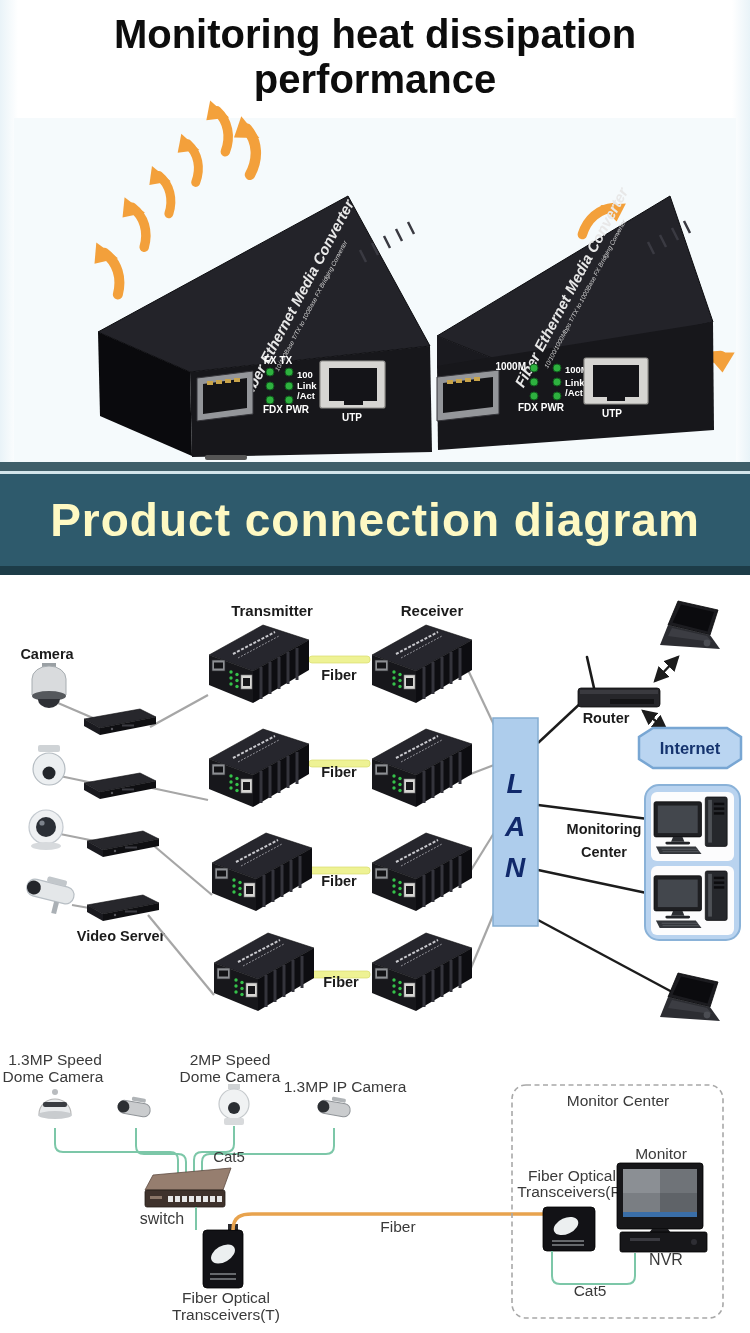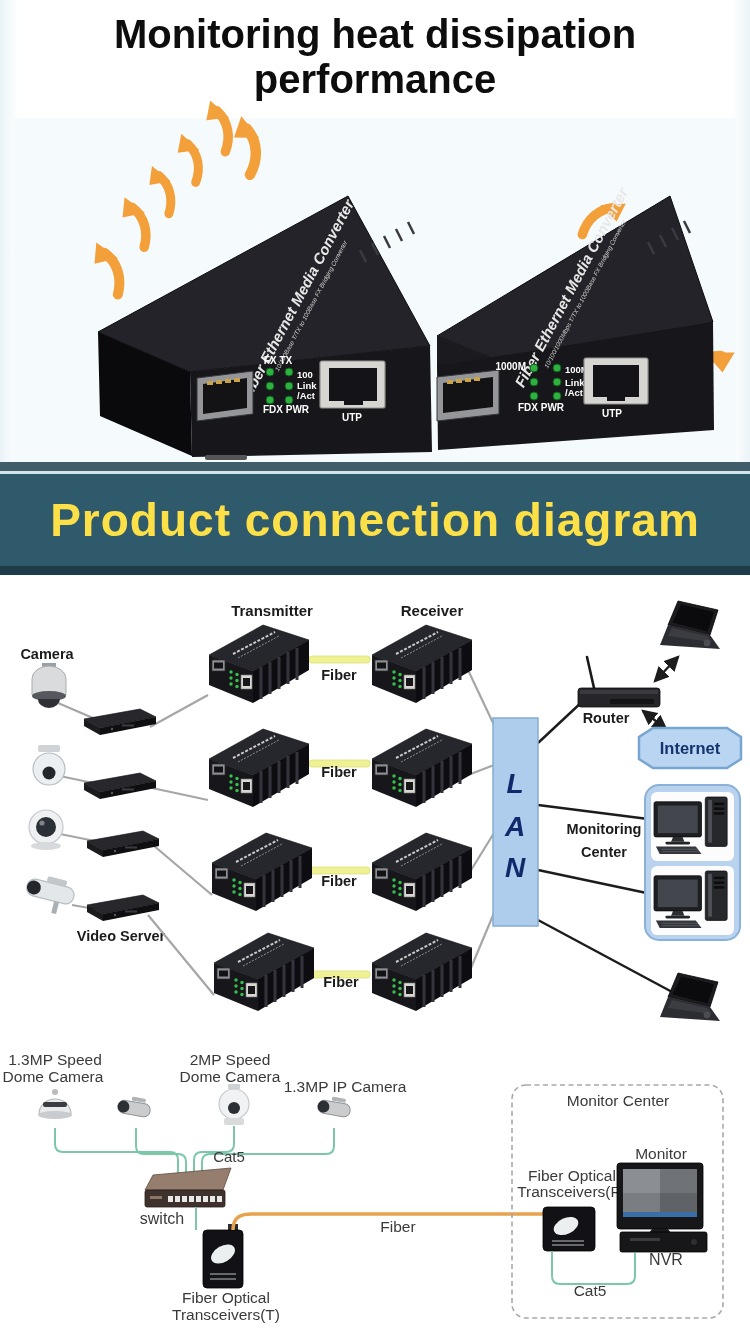--- a/index.html
+++ b/index.html
@@ -11,21 +11,21 @@
   .hero-title{position:absolute;top:12px;left:0;width:100%;text-align:center;
               font-size:40px;font-weight:bold;color:#0d0d0d;letter-spacing:0px;}
   .hero-sub{position:absolute;top:60px;left:0;width:100%;text-align:center;
             font-size:27px;line-height:29px;color:#1c1c1c;}
   .hero svg{position:absolute;top:0;left:0;}
   
   .banner-strip1{width:750px;height:9px;background:#3f5e69;}
   .banner-strip2{width:750px;height:3px;background:#d2e5eb;}
   .banner-main{width:750px;height:92px;background:#2e5a6c;text-align:center;}
   .banner-main span{display:inline-block;line-height:92px;font-size:46px;font-weight:bold;
-                    color:#fde047;letter-spacing:1px;text-align:center;}
+                    color:#fef9c3;letter-spacing:1px;text-align:center;}
   .banner-strip3{width:750px;height:9px;background:#1d3c48;}
   
   text{font-family:"Liberation Sans", sans-serif;}
   .lbl-b{font-weight:bold;fill:#1b1b1b;}
   .lbl-r{fill:#3a3a3a;}
 </style>
 </head>
 <body>
 
 <div class="page">

